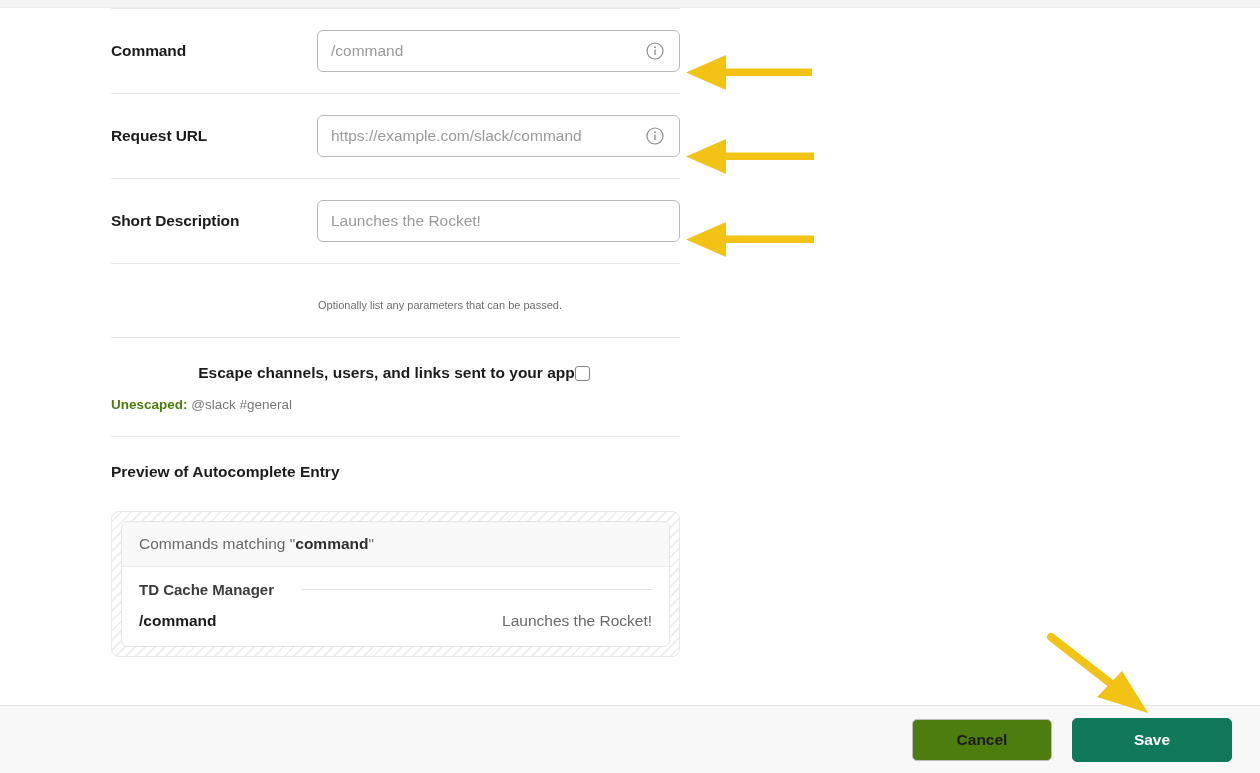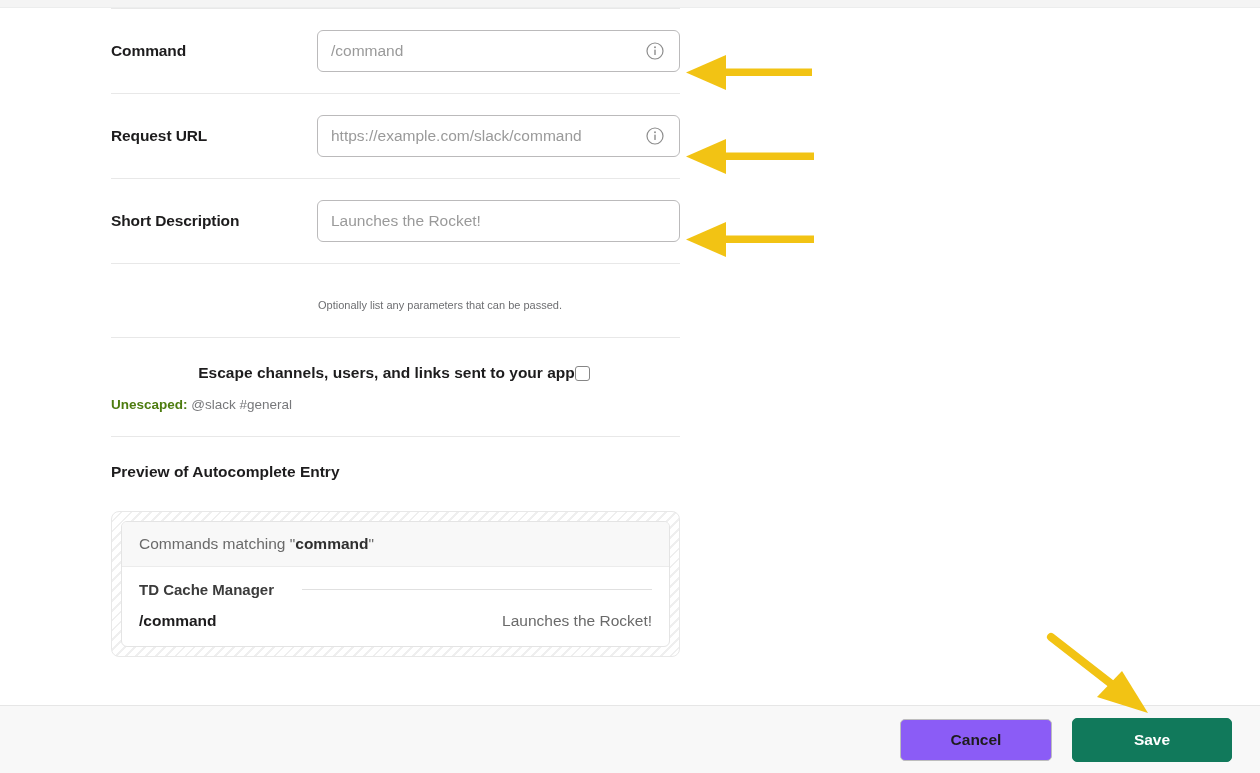--- a/index.html
+++ b/index.html
@@ -212,22 +212,22 @@
   }
   .btn {
     font-family: "Liberation Sans", sans-serif;
     font-size: 15.5px;
     font-weight: 700;
     border-radius: 5px;
     cursor: pointer;
     outline: none;
   }
   .btn-cancel {
-    width: 152px; height: 42px;
-    background: #8b5cf6;
+    width: 140px; height: 42px;
+    background: #4d7c0f;
     color: #1d1c1d;
     border: 1px solid #bdbdbd;
   }
   .btn-save {
     width: 160px; height: 44px;
     background: #11795b;
     color: #ffffff;
     border: 1px solid #11795b;
   }
 

